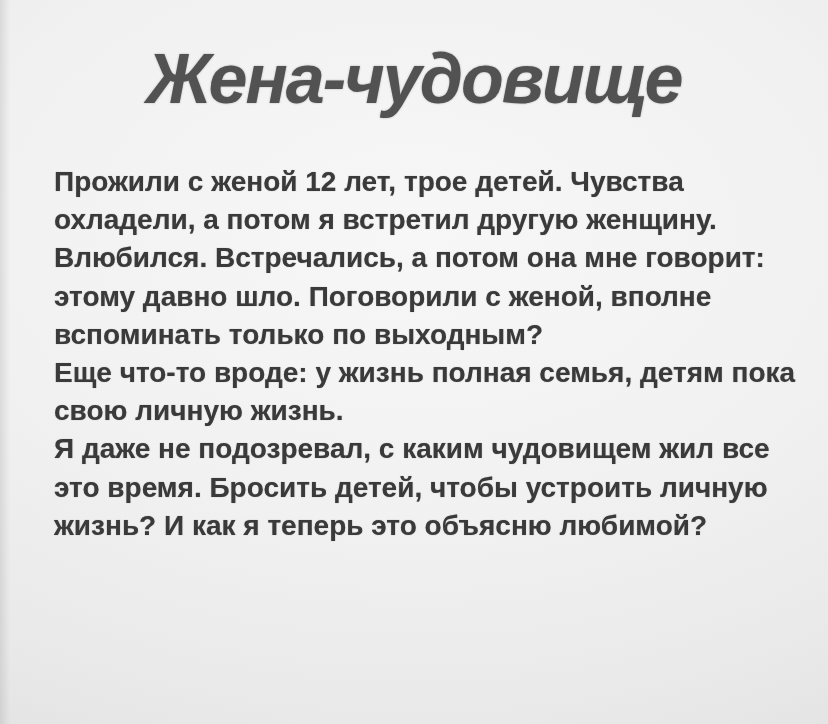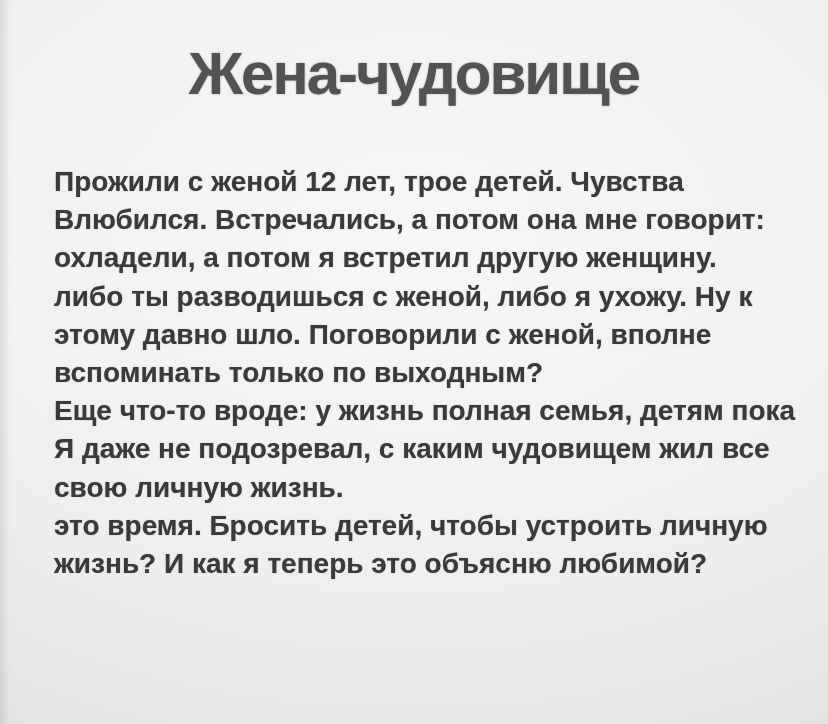--- a/index.html
+++ b/index.html
@@ -25,26 +25,27 @@
     background: linear-gradient(to right, rgba(120,120,120,.18), rgba(120,120,120,0));
     pointer-events: none;
   }
   .title {
     position: absolute;
     top: 44px;
     left: 0;
     right: 0;
     margin: 0;
     text-align: center;
-    font-size: 60px;
+    font-size: 70px;
     line-height: 1;
     font-weight: 700;
     letter-spacing: -2px;
     color: #525252;
     text-shadow: 0 0 2px rgba(82,82,82,.45);
+    font-style: italic;
   }
   .body-text {
     position: absolute;
     top: 163px;
     left: 40px;
     right: 4px;
     color: #3a3a3a;
     font-size: 28px;
     font-weight: 700;
     text-shadow: 0 0 1px rgba(58,58,58,.5);
@@ -57,24 +58,23 @@
   }
 </style>
 </head>
 <body>
 
 <div class="page">
   <h1 class="title">Жена-чудовище</h1>
 
   <div class="body-text">
     <div class="body-line">Прожили с женой 12 лет, трое детей. Чувства</div>
+    <div class="body-line">охладели, а потом я встретил другую женщину.</div>
     <div class="body-line">Влюбился. Встречались, а потом она мне говорит:</div>
-    <div class="body-line">охладели, а потом я встретил другую женщину.</div>
-    <div class="body-line">либо ты разводишься с женой, либо я ухожу. Ну к</div>
     <div class="body-line">этому давно шло. Поговорили с женой, вполне</div>
     <div class="body-line">вспоминать только по выходным?</div>
     <div class="body-line">Еще что-то вроде: у жизнь полная семья, детям пока</div>
+    <div class="body-line">свою личную жизнь.</div>
     <div class="body-line">Я даже не подозревал, с каким чудовищем жил все</div>
-    <div class="body-line">свою личную жизнь.</div>
     <div class="body-line">это время. Бросить детей, чтобы устроить личную</div>
     <div class="body-line">жизнь? И как я теперь это объясню любимой?</div>
   </div>
 </div>
 
 </body></html>

